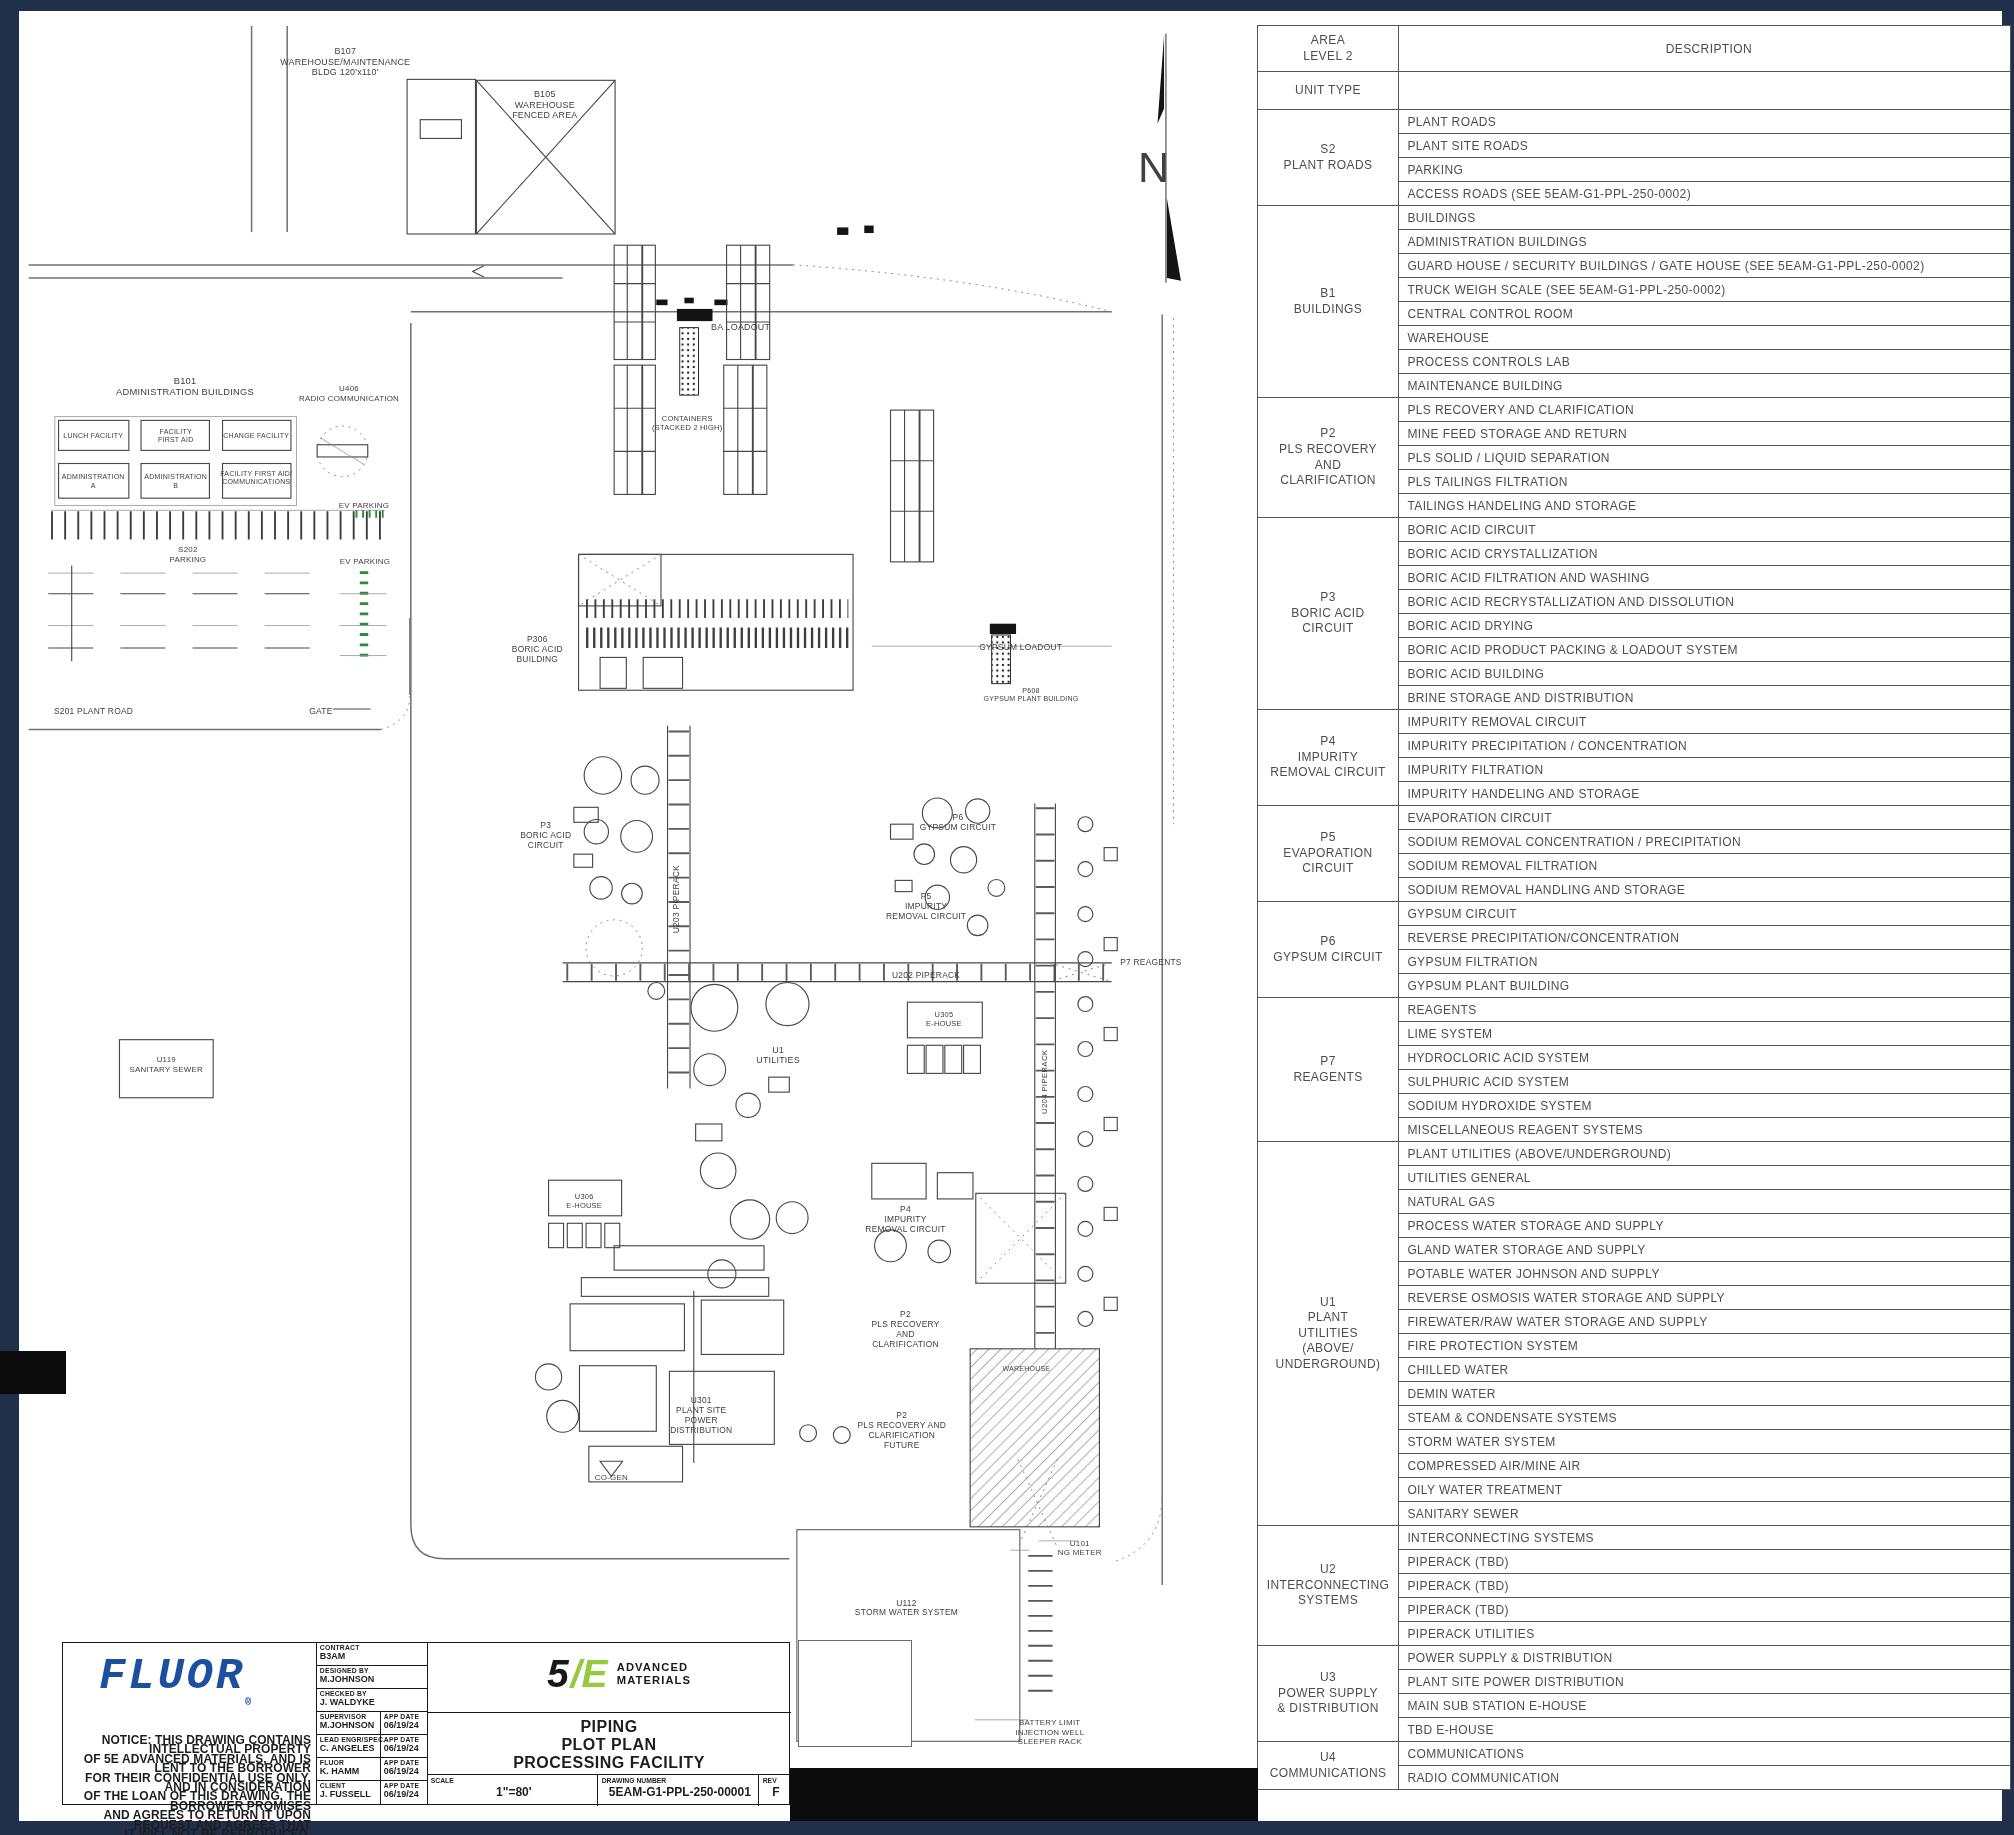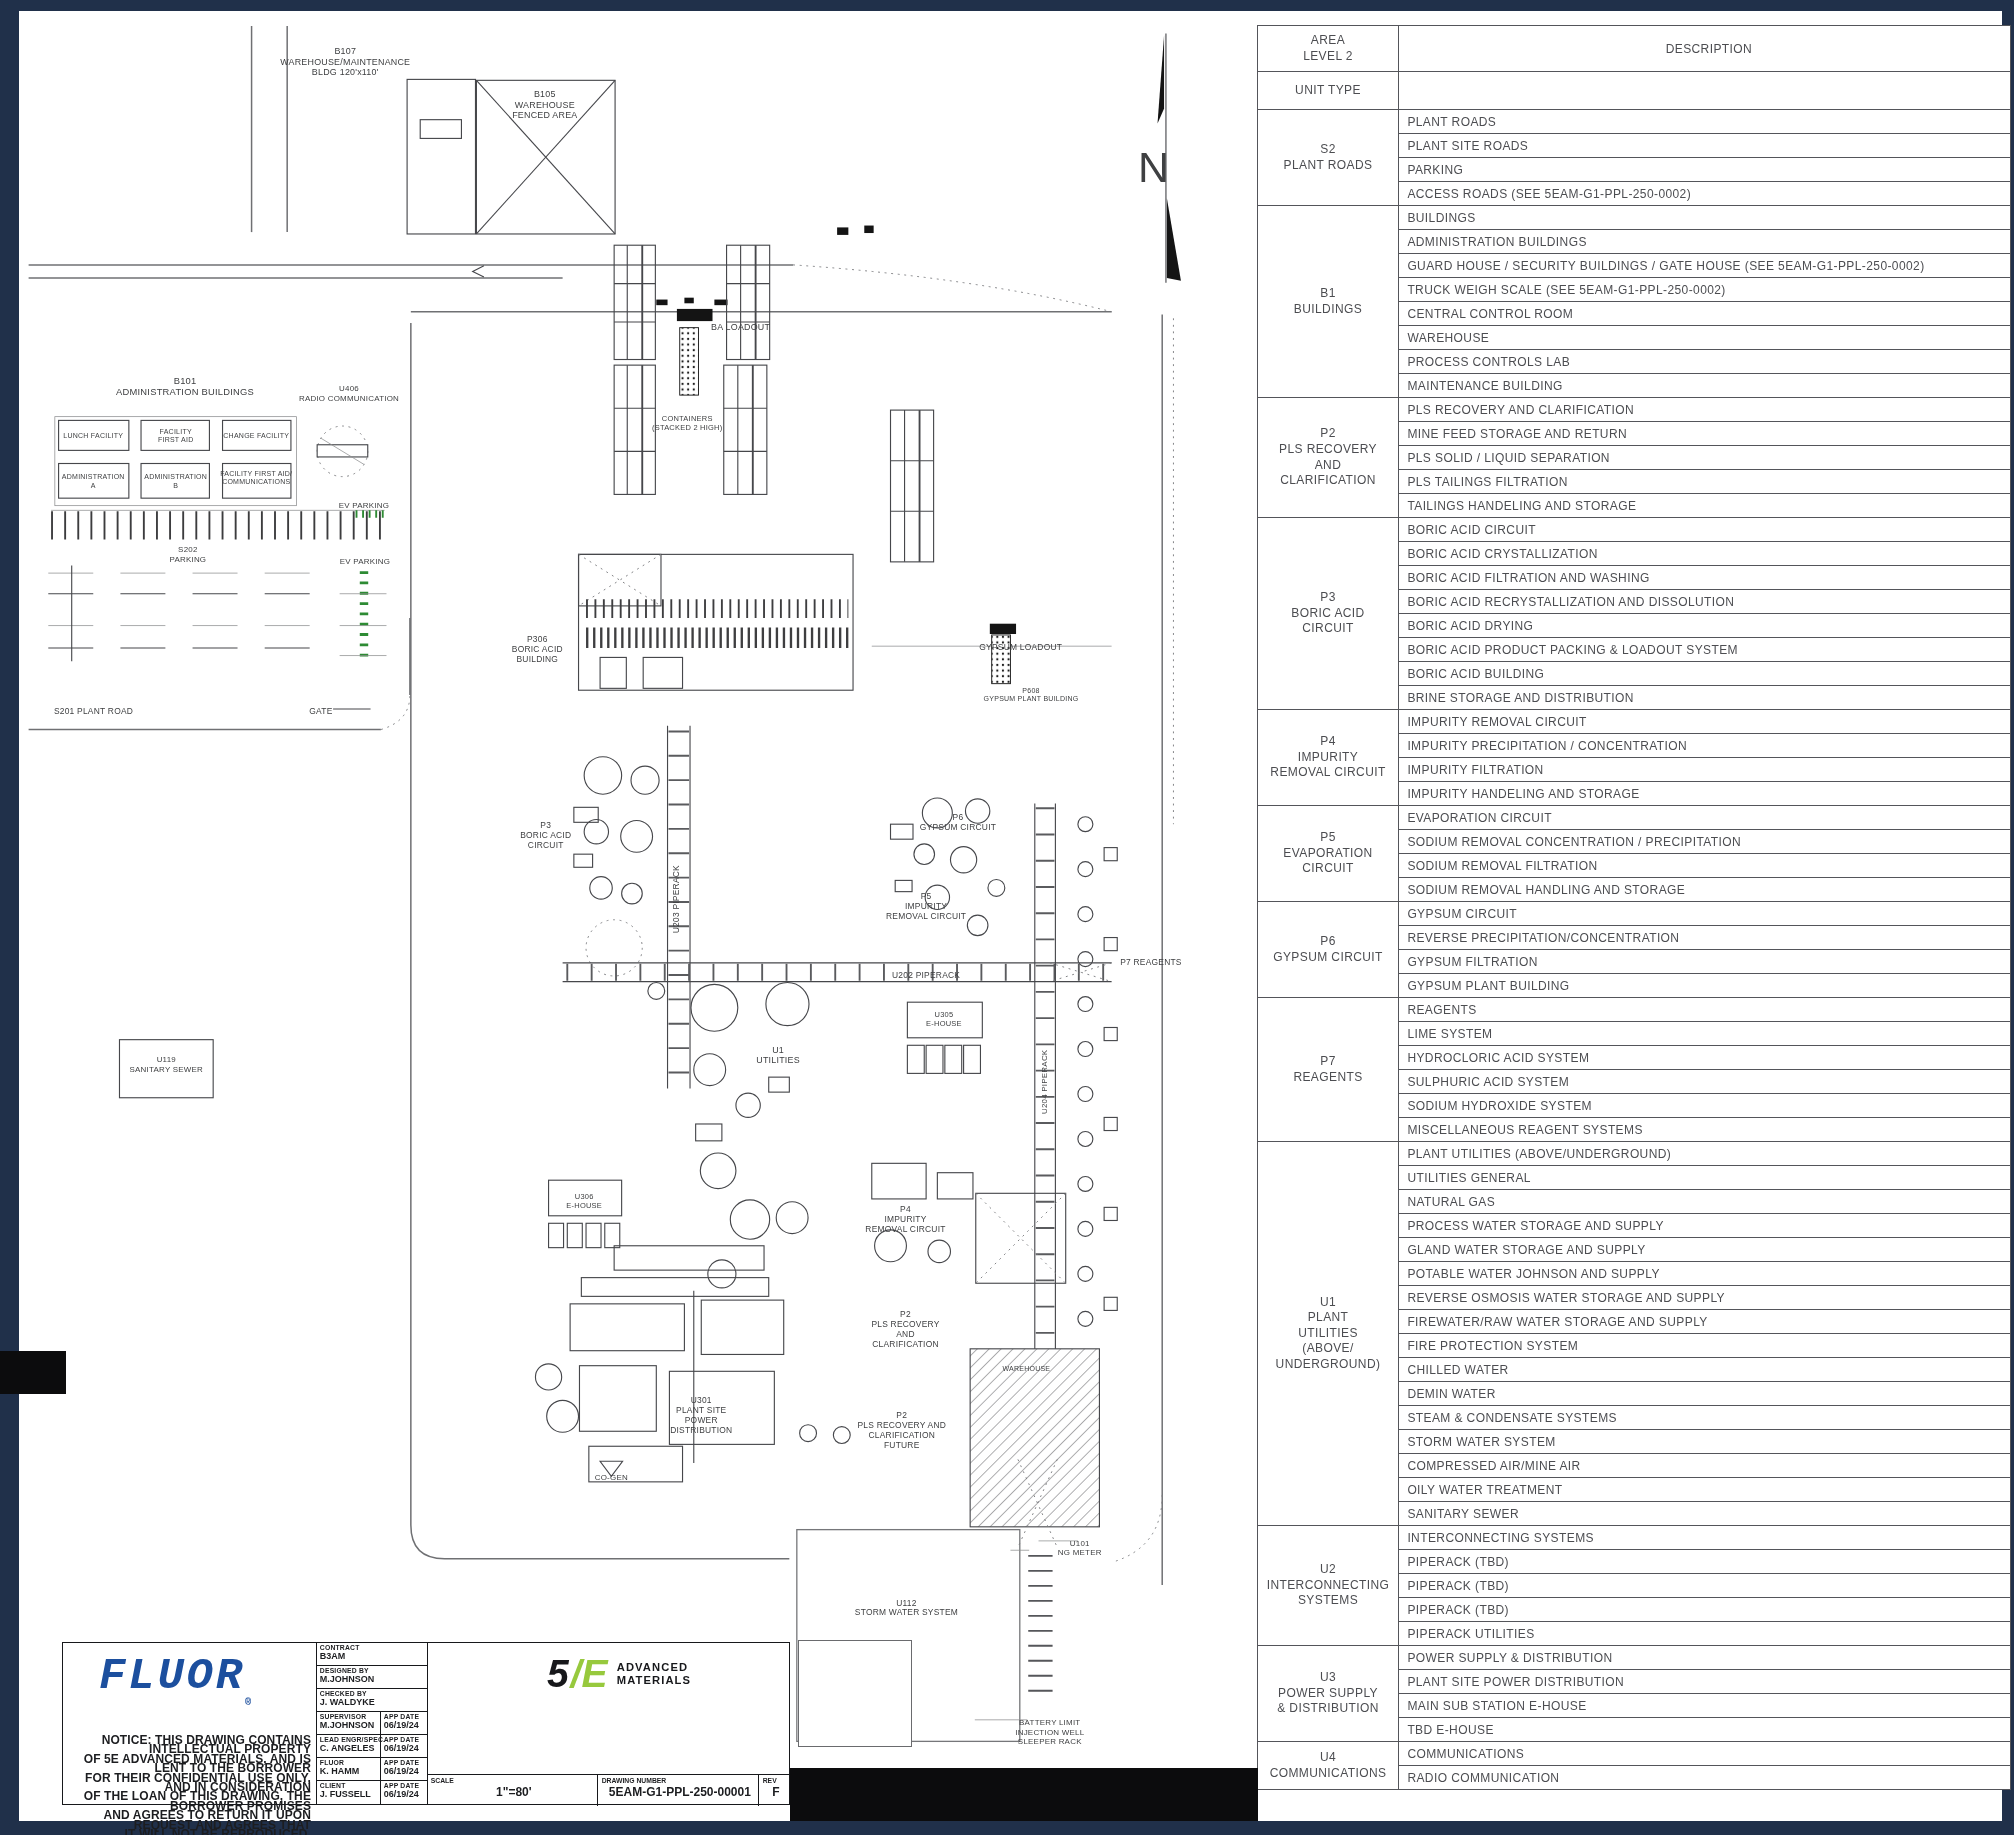--- a/index.html
+++ b/index.html
@@ -727,20 +727,25 @@
           </div>
       </div>
     </div>
     <div class="tb-center">
       <div class="logo5e">
         <span class="l5">5</span>
           <span class="lsl">/</span>
           <span class="le">E</span>
         <span class="ltxt"><span>ADVANCED</span><br><span>MATERIALS</span></span>
       </div>
+      <div class="tb-title">
+        <div>PIPING</div>
+        <div>PLOT PLAN</div>
+        <div>PROCESSING FACILITY</div>
+      </div>
       <div class="tb-bottom">
         <div class="cell w-scale">
           <div class="c-label">SCALE</div>
           <div class="c-value">1"=80'</div>
         </div>
         <div class="cell w-dwg">
           <div class="c-label">DRAWING NUMBER</div>
           <div class="c-value">5EAM-G1-PPL-250-00001</div>
         </div>
         <div class="cell w-rev">

